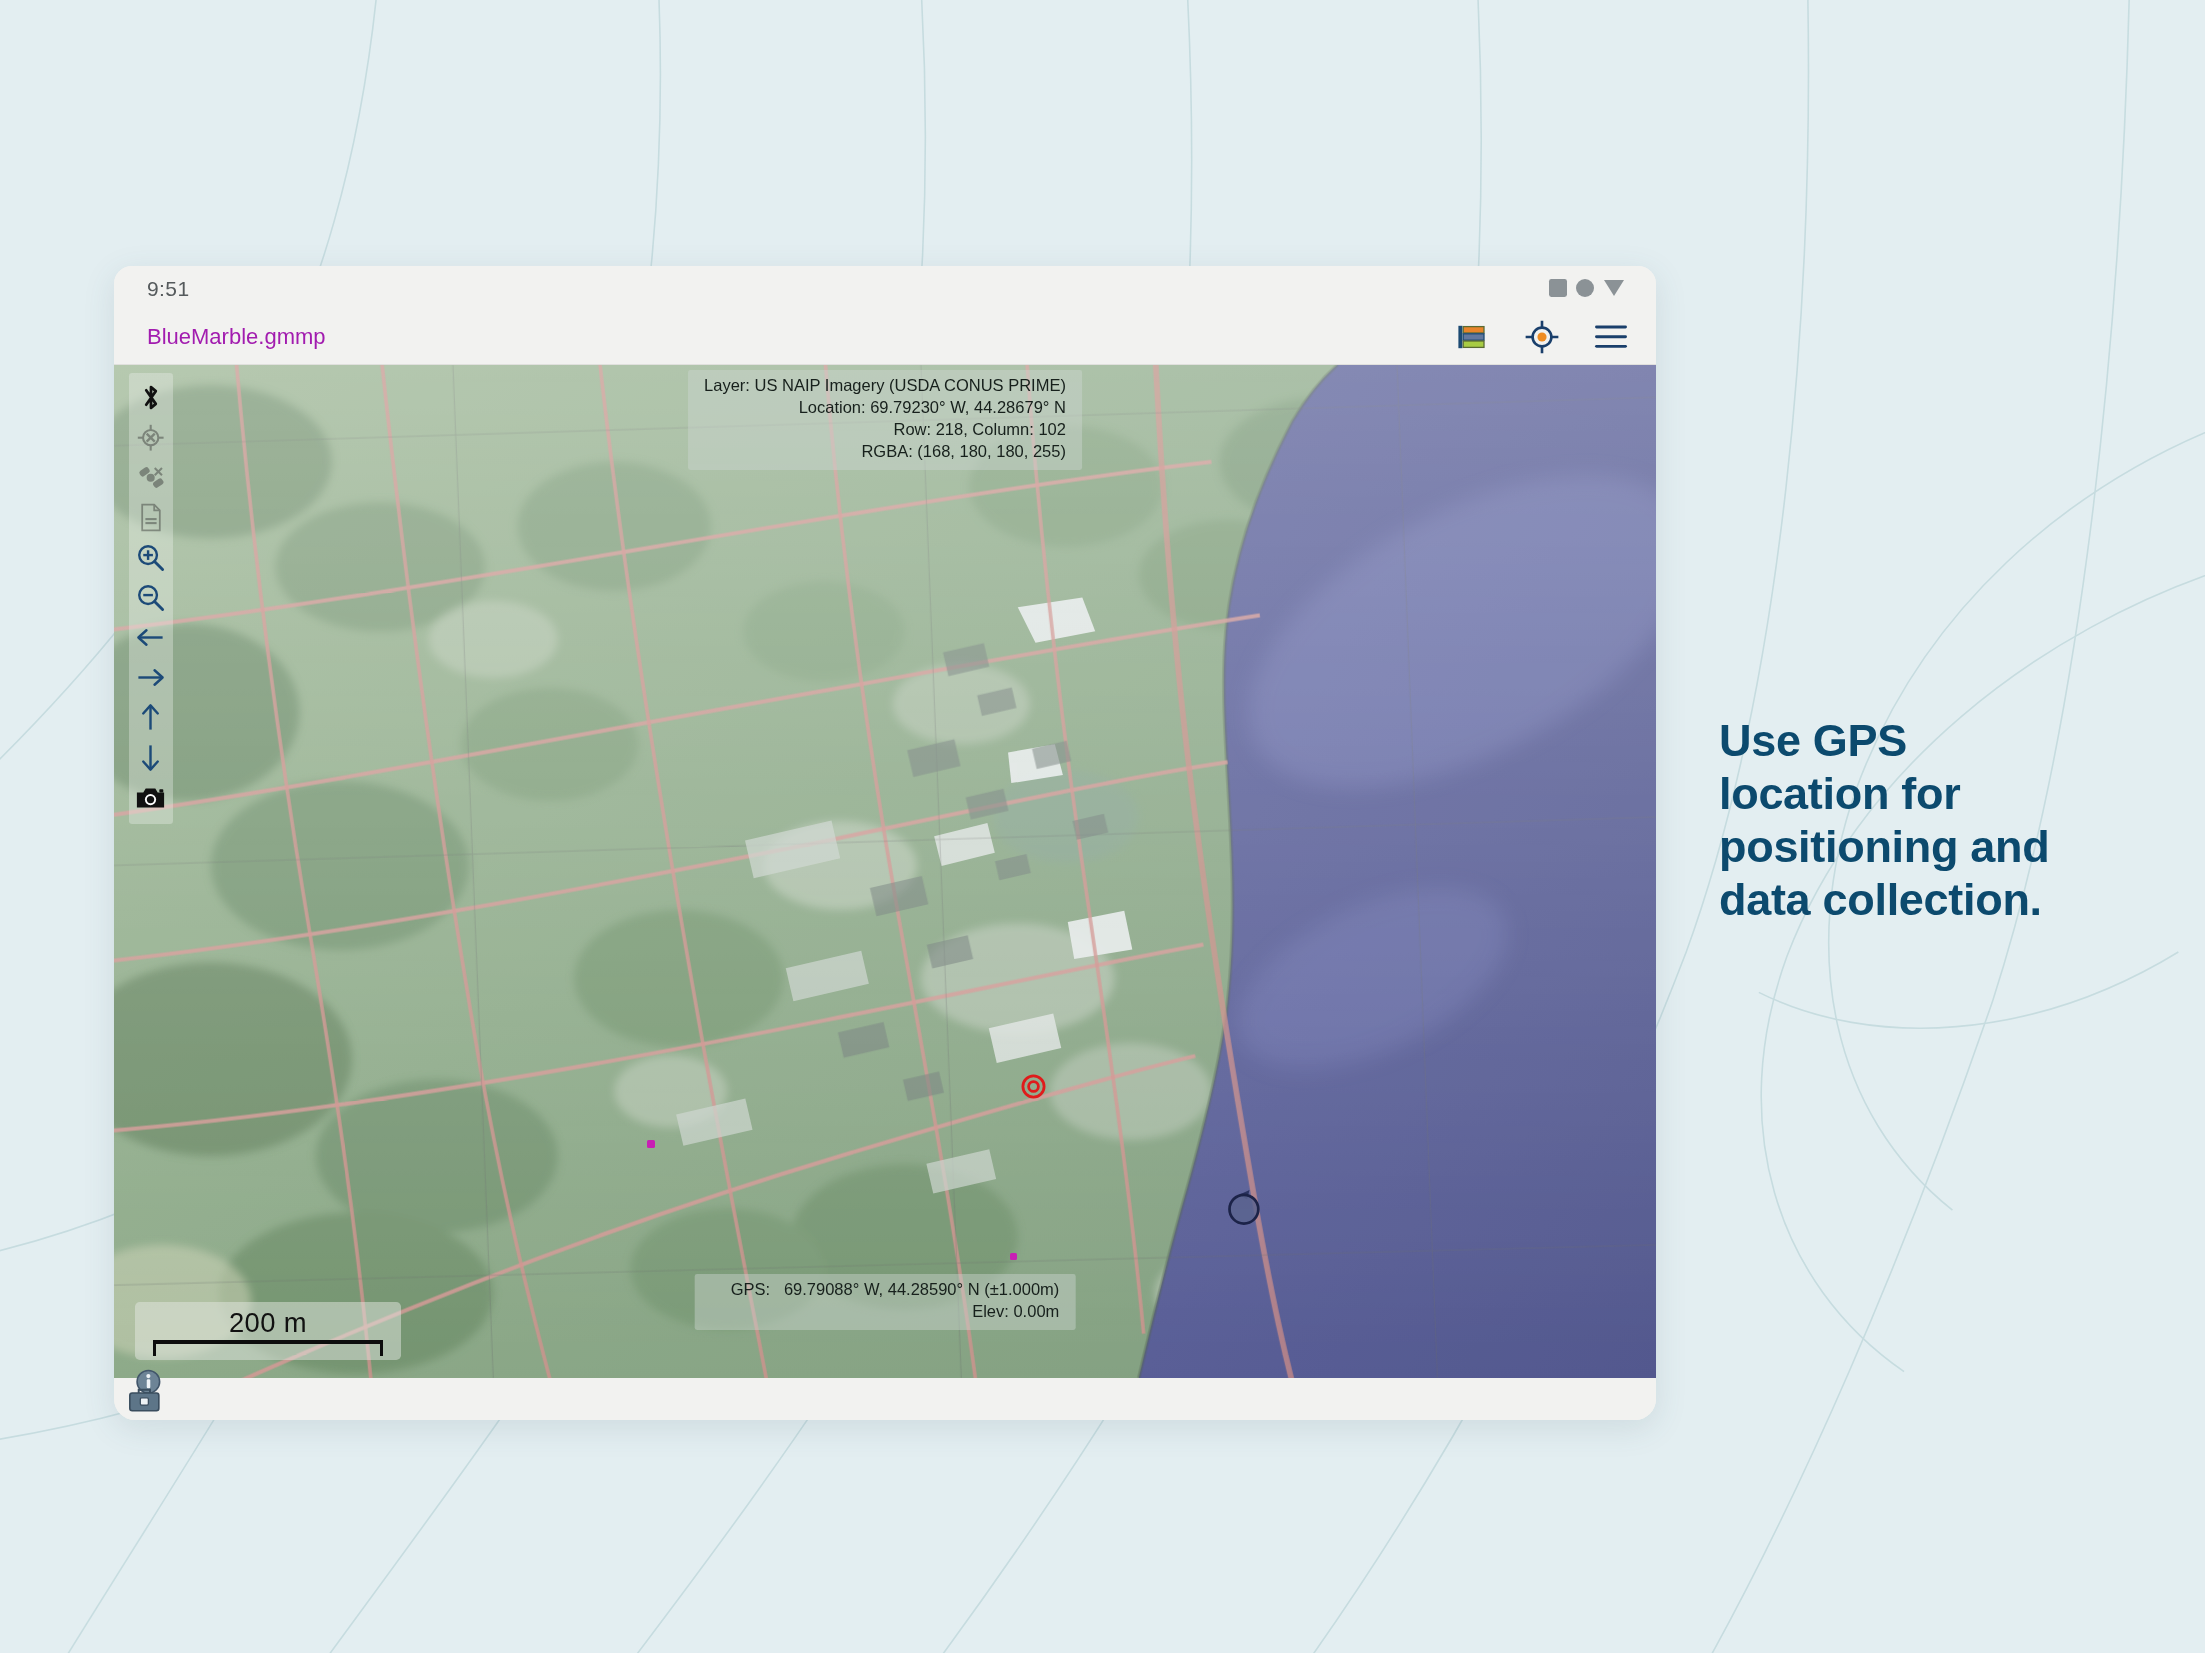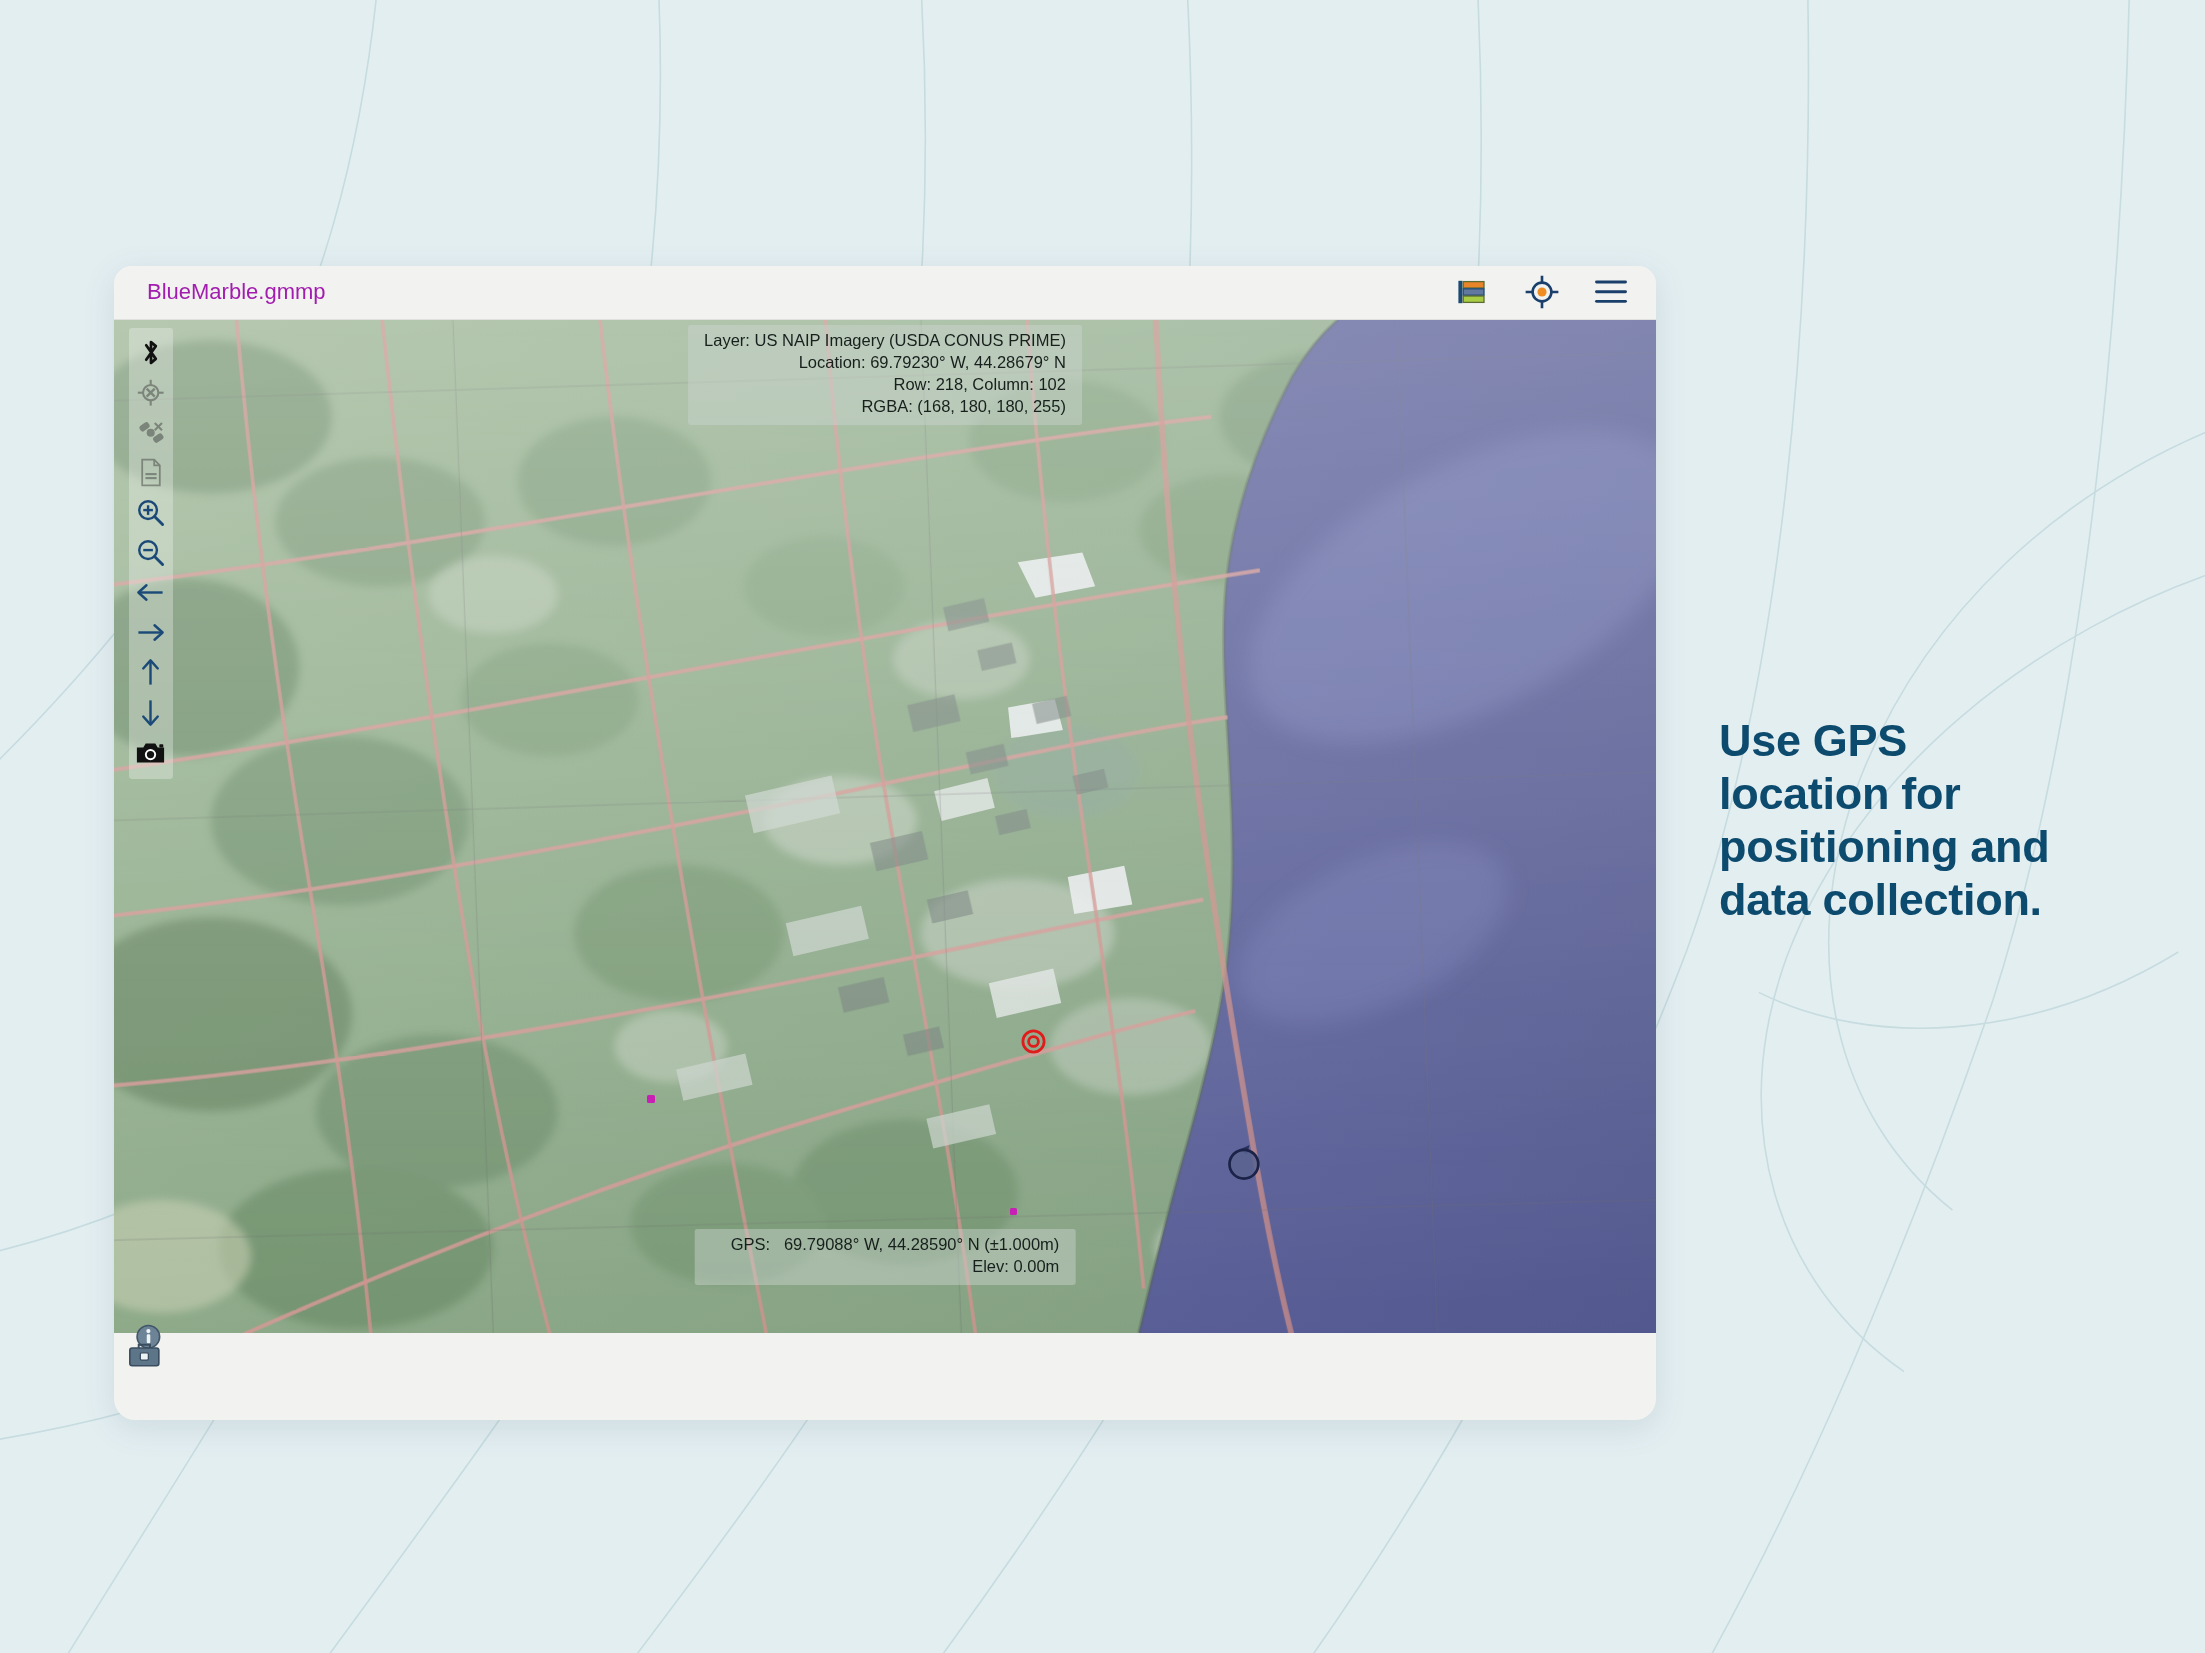--- a/index.html
+++ b/index.html
@@ -136,20 +136,28 @@
     <path d="M2773 520 C 2560 600, 2380 760, 2300 980 C 2230 1180, 2270 1380, 2420 1500"></path>
     <path d="M2773 700 C 2520 780, 2300 960, 2215 1185 C 2140 1390, 2200 1590, 2360 1700"></path>
     <path d="M2180 1230 C 2320 1300, 2520 1290, 2700 1180"></path>
     <path d="M-40 1560 C 220 1500, 430 1380, 560 1200"></path>
     <path d="M-40 1790 C 300 1740, 600 1600, 790 1380"></path>
   </g>
 </svg>
 
 <div id="device-window">
 
+  <div id="status-bar">
+    <div id="status-time">9:51</div>
+    <div id="status-icons">
+      <div class="si si-square"></div>
+      <div class="si si-circle"></div>
+      <div class="si-tri"></div>
+    </div>
+  </div>
 
   <div id="title-bar">
     <div id="app-title">BlueMarble.gmmp</div>
     <div id="title-actions">
 
       <div class="title-btn">
         <svg width="32" height="32" viewBox="0 0 40 40">
           <rect x="3" y="6" width="5" height="28" fill="#1c4a72"></rect>
           <rect x="9" y="7" width="26" height="8" fill="#e8842a" stroke="#5a6b33" stroke-width="1.6"></rect>
           <rect x="9" y="16" width="26" height="8" fill="#62789e" stroke="#1c4a72" stroke-width="1.6"></rect>
@@ -425,20 +433,26 @@
     <div class="map-marker" style="left:1109px;top:817px;">
       <svg width="45" height="48" viewBox="0 0 56 60">
         <path d="M20 16 L33 10 L30 22 Z" fill="#2a3360"></path>
         <circle cx="26" cy="34" r="18" fill="#5b648f" fill-opacity=".85" stroke="#1c2348" stroke-width="3.4"></circle>
       </svg>
     </div>
 
     <div class="map-marker" style="left:533px;top:775px;width:8px;height:8px;background:#c81fb4;border-radius:1.6px;"></div>
     <div class="map-marker" style="left:896px;top:888px;width:6.5px;height:6.5px;background:#c81fb4;border-radius:1.6px;"></div>
 
+    <div id="scale-bar">
+      <div id="scale-label">200 m</div>
+      <div id="scale-rule">
+          <span></span>
+        </div>
+    </div>
 
   </div>
 
   <div id="bottom-bar">
     <div id="bottom-icons">
       <svg width="58" height="50" viewBox="0 0 72 62">
         <g>
           <circle cx="29" cy="17" r="14" fill="#6d8496" stroke="#42566a" stroke-width="2"></circle>
           <circle cx="29" cy="10" r="2.6" fill="#eef3f6"></circle>
           <rect x="27" y="14" width="4.4" height="11" rx="1.6" fill="#eef3f6"></rect>

